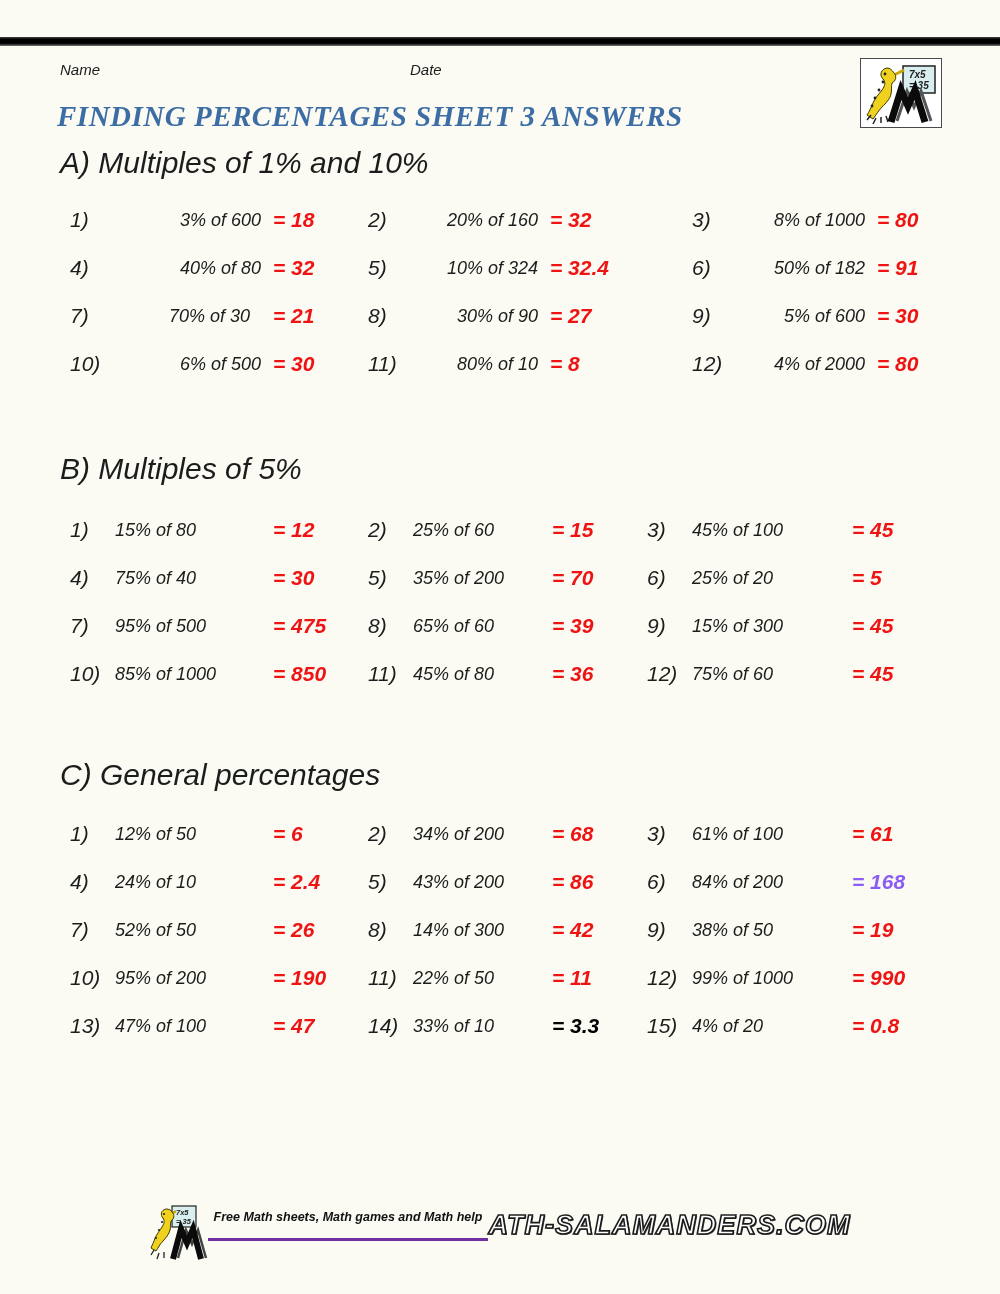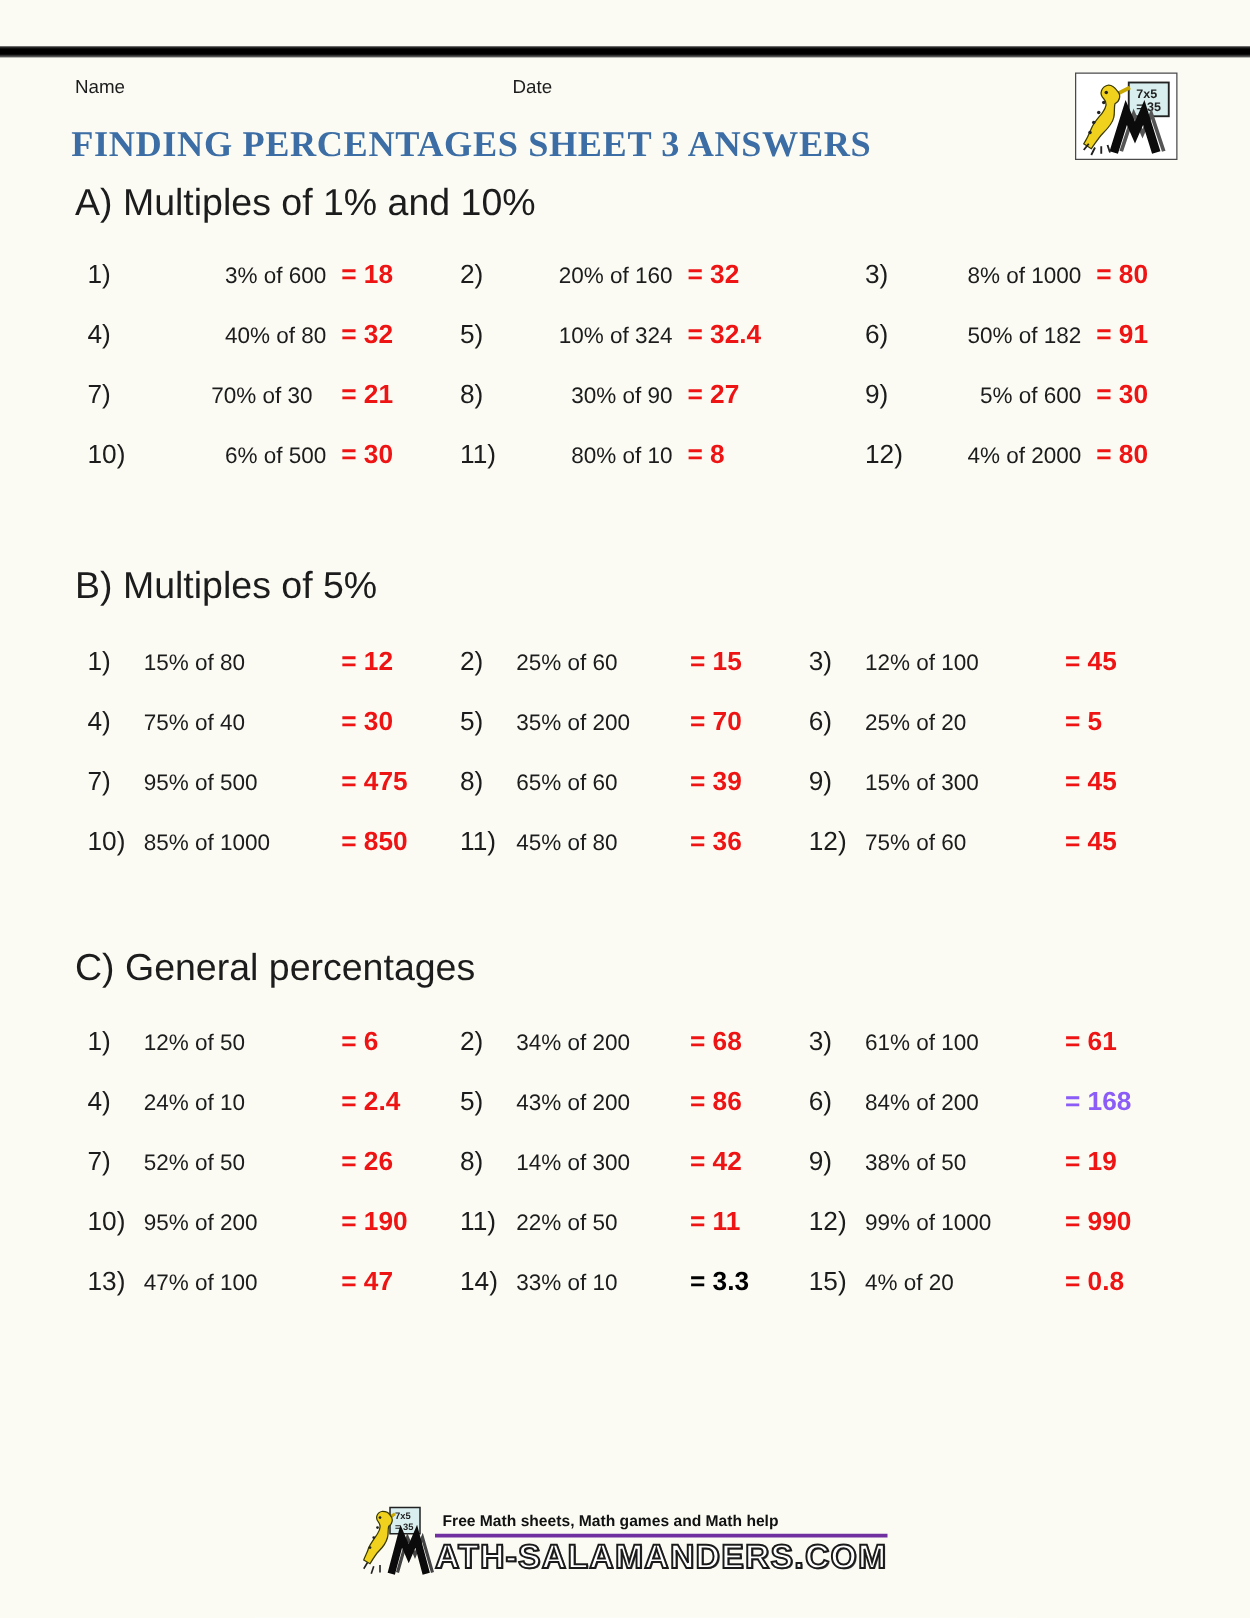--- a/index.html
+++ b/index.html
@@ -3,20 +3,21 @@
 <meta charset="utf-8">
 <style>
   html,body{margin:0;padding:0;}
   .page{
     position:relative;
     width:1000px;height:1294px;
     background:#fbfbf4;
     font-family:"Liberation Sans", sans-serif;
     color:#1c1c1c;
     overflow:hidden;
+    font-style:italic;
   }
   .top-rule{
     position:absolute;top:37px;left:0;width:1000px;height:9px;
     background:linear-gradient(#444,#000 25%,#000 70%,#777);
   }
   .name-label{position:absolute;top:61px;left:60px;font-size:15px;}
   .date-label{position:absolute;top:61px;left:410px;font-size:15px;}
   .logo-box{
     position:absolute;top:58px;left:860px;width:82px;height:70px;
     background:#fff;border:1px solid #4a4a4a;box-sizing:border-box;
@@ -39,21 +40,21 @@
   .num{width:45px;font-size:21px;flex:0 0 auto;}
   .expr{flex:1;font-size:18px;}
   .sec-A .expr{text-align:right;}
   .ans{font-size:21px;font-weight:700;margin-left:12px;width:85px;flex:0 0 auto;}
   .sec-A .cell:nth-child(3n+2) .ans{width:132px;}
   .sec-A .cell:nth-child(3n) .ans{width:63px;}
   .footer{
     position:absolute;top:1204px;left:0;width:1000px;
     display:flex;justify-content:center;align-items:flex-start;
   }
-  .footer-text{display:flex;flex-direction:column;margin-left:-4px;margin-top:6px;}
+  .footer-text{display:flex;flex-direction:row;margin-left:-4px;margin-top:6px;}
   .tagline{
     font-size:12.5px;font-weight:700;color:#111;
     padding:0 6px 3px 6px;border-bottom:3px solid #7030a0;
   }
   .site-name{
     margin-top:0px;
     font-size:27px;font-weight:800;letter-spacing:1px;
     color:#ffffff;-webkit-text-stroke:1.6px #1a1a1a;
     text-shadow:1px 1px 0 #555;
   }
@@ -168,21 +169,21 @@
             <span class="expr">15% of 80</span>
             <span class="ans" style="color: rgb(238, 20, 20);">= 12</span>
           </div>
           <div class="cell">
             <span class="num">2)</span>
             <span class="expr">25% of 60</span>
             <span class="ans" style="color: rgb(238, 20, 20);">= 15</span>
           </div>
           <div class="cell">
             <span class="num">3)</span>
-            <span class="expr">12% of 100</span>
+            <span class="expr">45% of 100</span>
             <span class="ans" style="color: rgb(238, 20, 20);">= 45</span>
           </div>
           <div class="cell">
             <span class="num">4)</span>
             <span class="expr">75% of 40</span>
             <span class="ans" style="color: rgb(238, 20, 20);">= 30</span>
           </div>
           <div class="cell">
             <span class="num">5)</span>
             <span class="expr">35% of 200</span>

